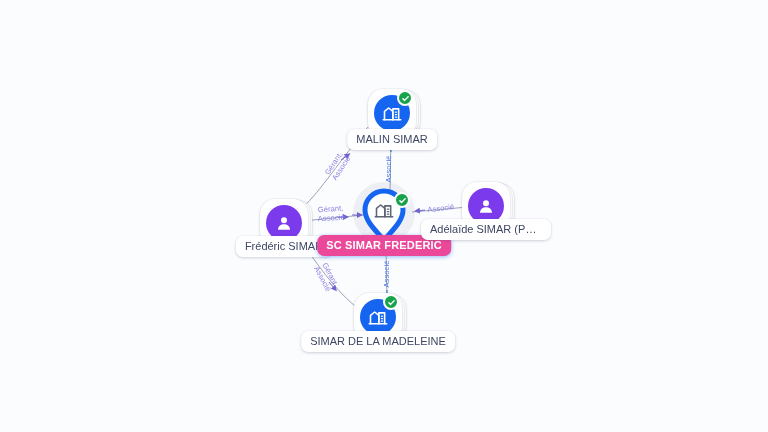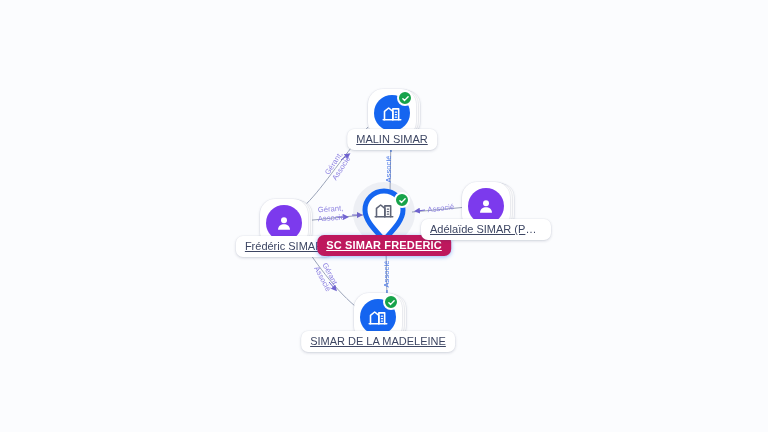--- a/index.html
+++ b/index.html
@@ -83,24 +83,23 @@
     position: absolute;
     transform: translateX(-50%);
     background: #ffffff;
     color: #3d4663;
     border-radius: 7px;
     padding: 4px 9px 5px 9px;
     font-size: 11px;
     line-height: 12px;
     white-space: nowrap;
     box-shadow: 0 1px 3px rgba(45,55,90,.2), 0 0 0 0.5px rgba(80,95,140,.06);
-    text-decoration: underline;
   }
   .node-label.selected {
-    background: #be185d;
+    background: #ec4899;
     color: #ffffff;
     font-weight: bold;
     letter-spacing: .15px;
     box-shadow: 0 1px 4px rgba(21,101,240,.45);
   }
   .node-label.truncated {
     max-width: 112px;
     overflow: hidden;
     text-overflow: ellipsis;
   }

